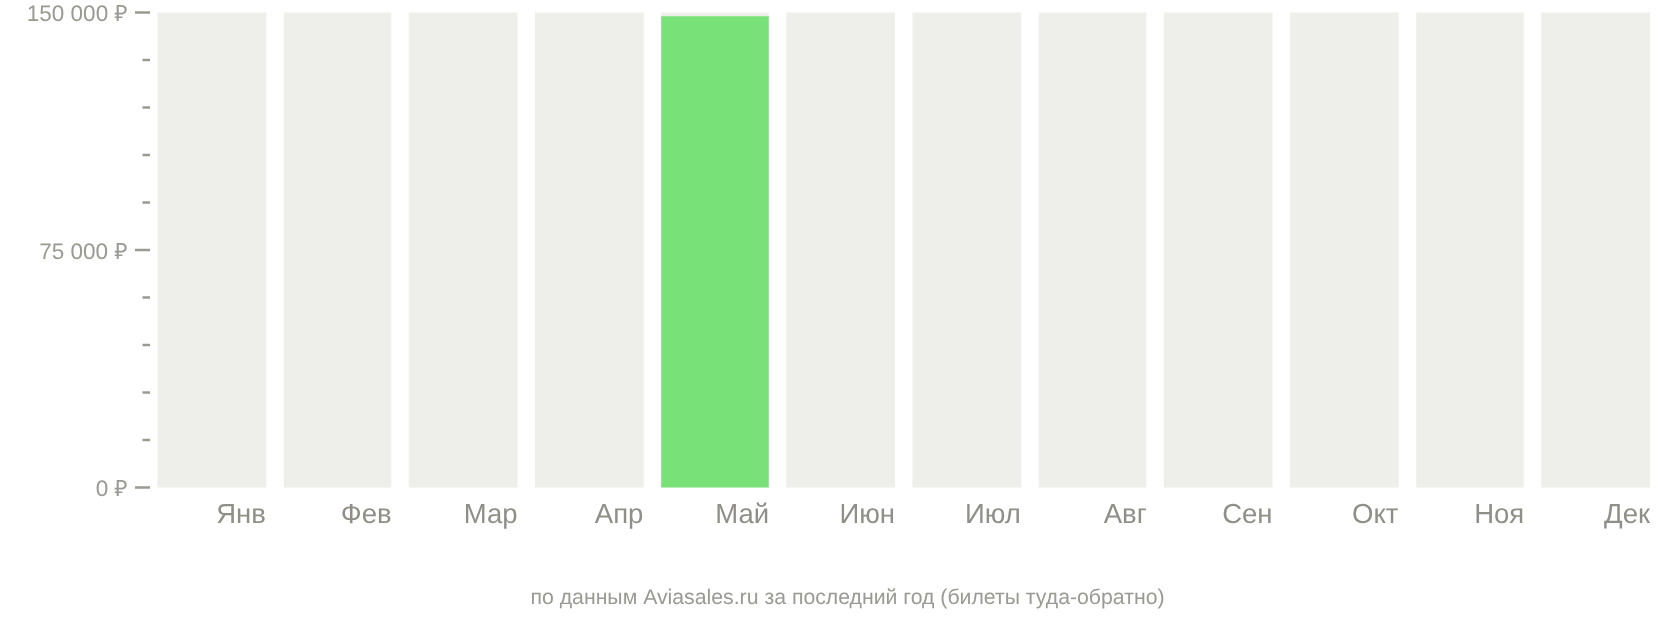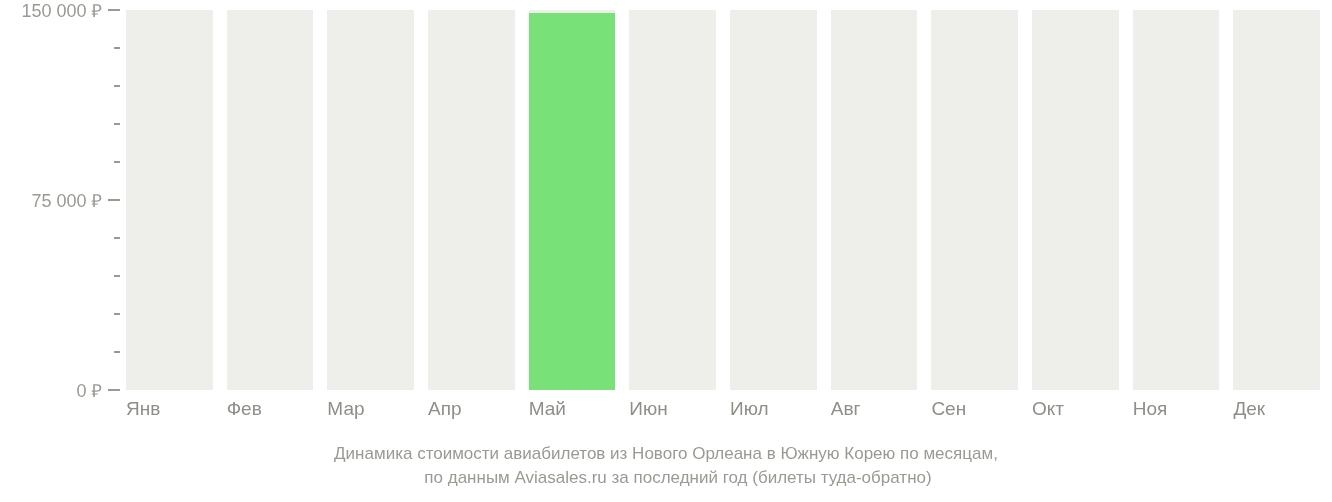--- a/index.html
+++ b/index.html
@@ -86,22 +86,22 @@
     position: absolute;
     left: 120px;
     top: 398px;
     width: 1200px;
     display: flex;
     gap: 14px;
     padding-left: 6px;
   }
   .x-label {
     flex: 1 1 0;
-    text-align: left;
-    font-size: 19px;
+    text-align: right;
+    font-size: 22px;
     color: #8f8f88;
   }
   .caption {
     position: absolute;
     left: 0;
     width: 1332px;
     text-align: center;
     font-size: 17px;
     color: #9a9a93;
     line-height: 1.4;
@@ -181,16 +181,15 @@
       <div class="x-label">Май</div>
       <div class="x-label">Июн</div>
       <div class="x-label">Июл</div>
       <div class="x-label">Авг</div>
       <div class="x-label">Сен</div>
       <div class="x-label">Окт</div>
       <div class="x-label">Ноя</div>
       <div class="x-label">Дек</div>
     </div>
 
-  <div class="caption caption-line1">Динамика стоимости авиабилетов из Нового Орлеана в Южную Корею по месяцам,</div>
   <div class="caption caption-line2">по данным Aviasales.ru за последний год (билеты туда-обратно)</div>
 
 </div>
 
 </body></html>

